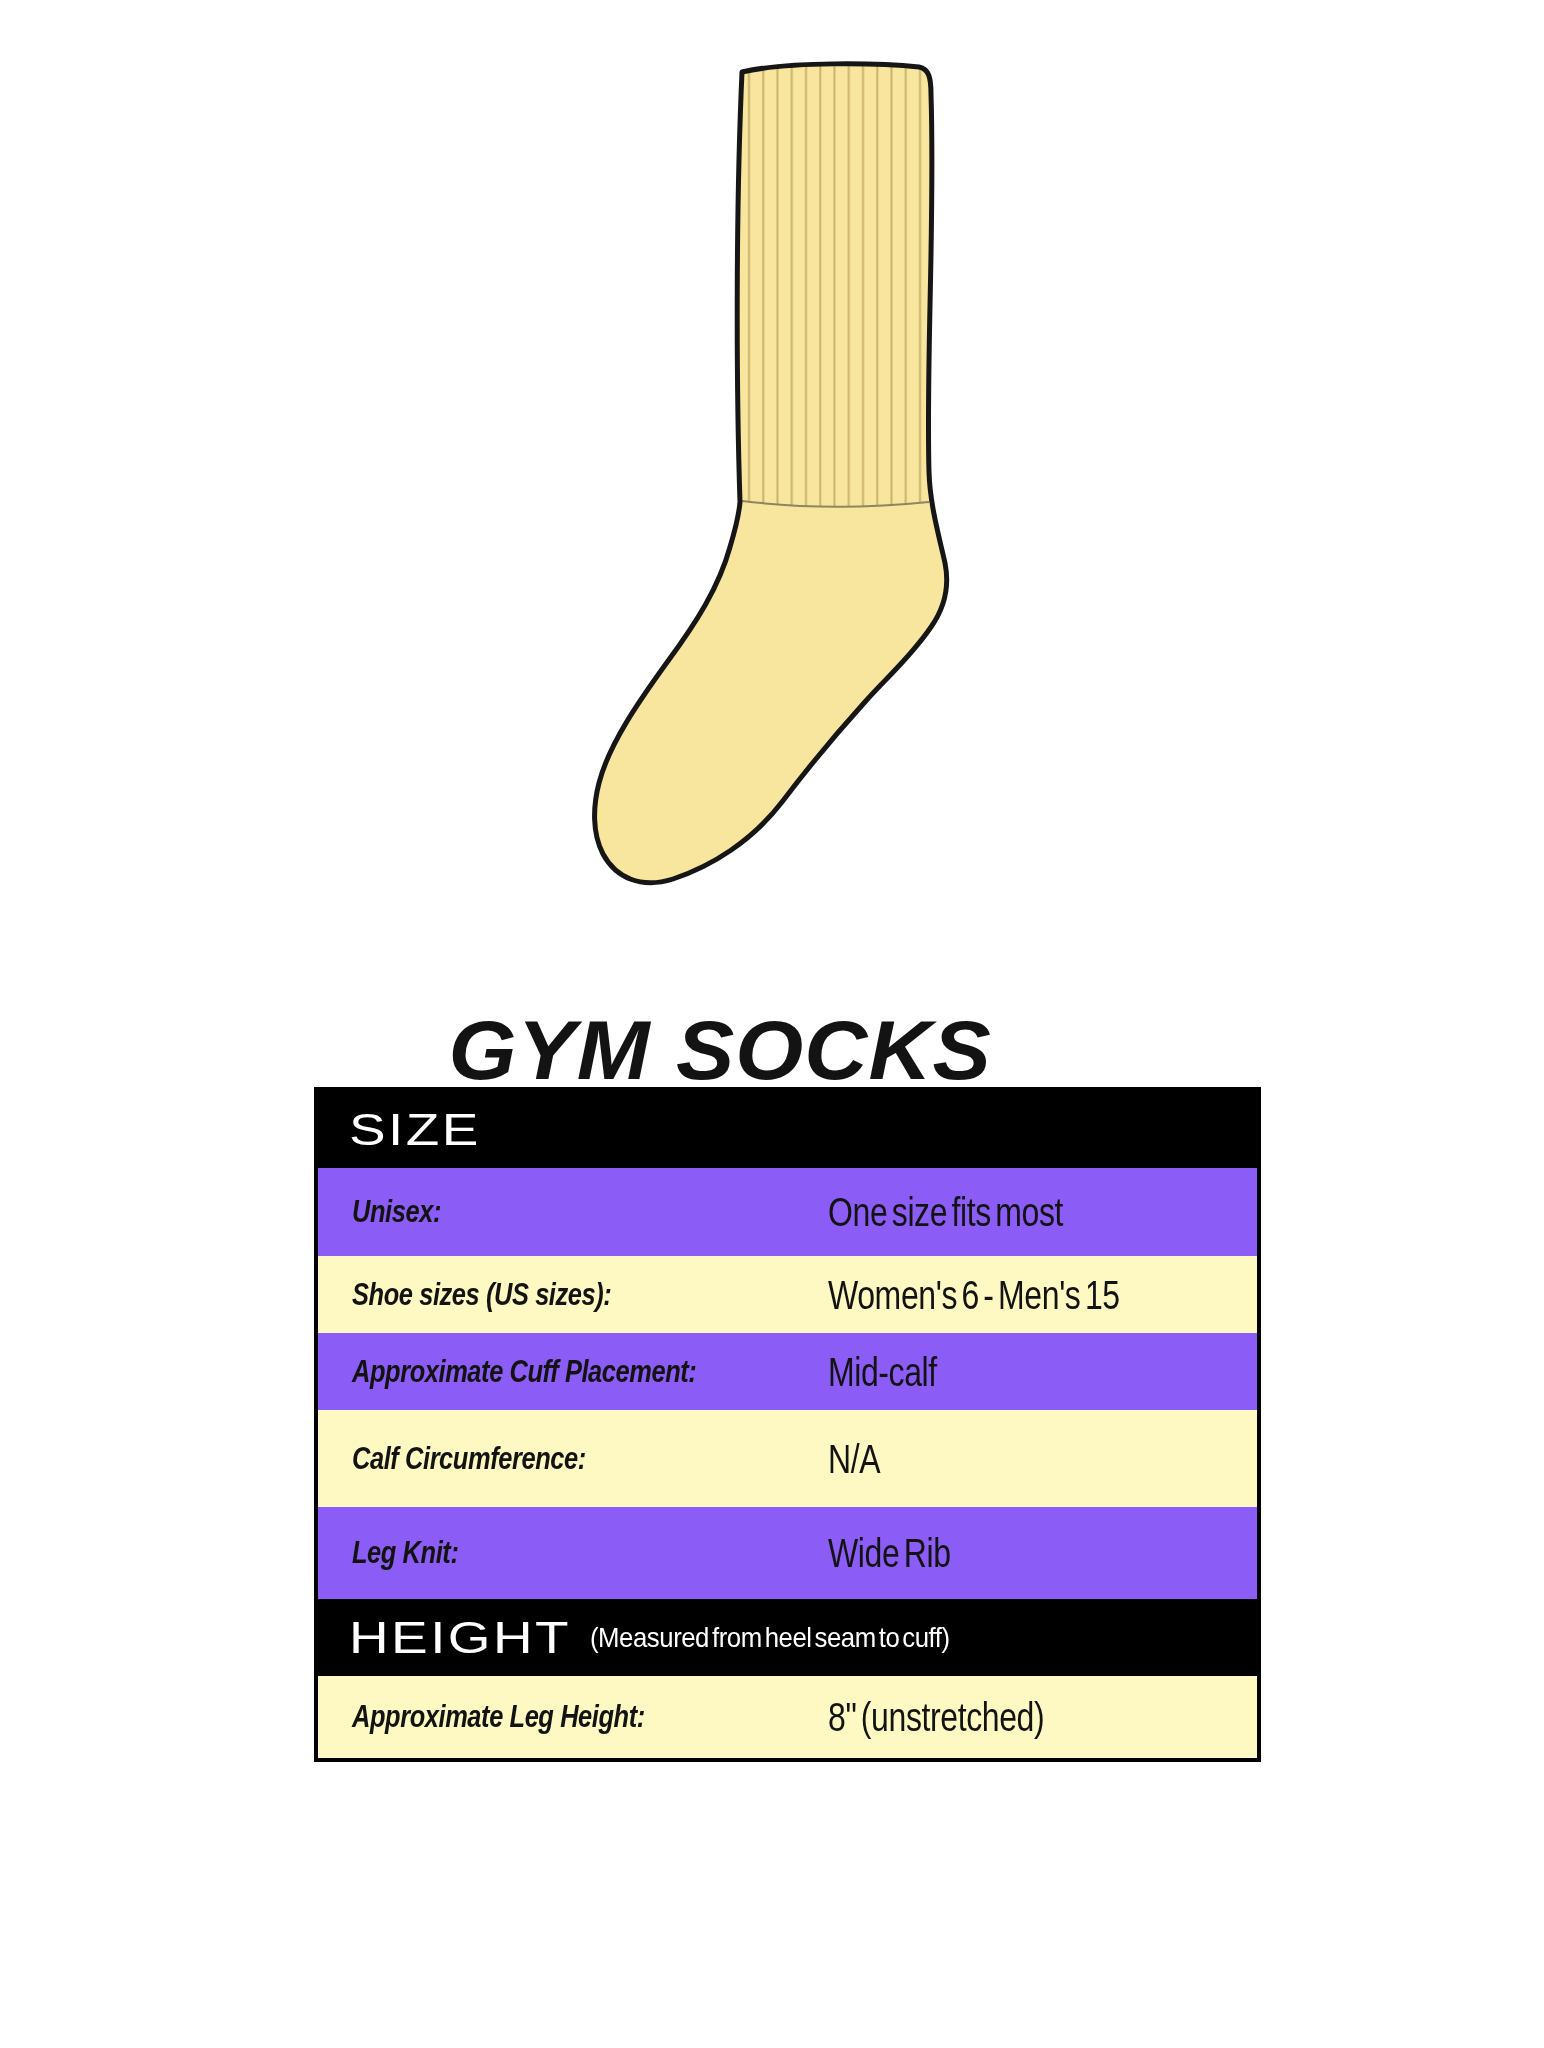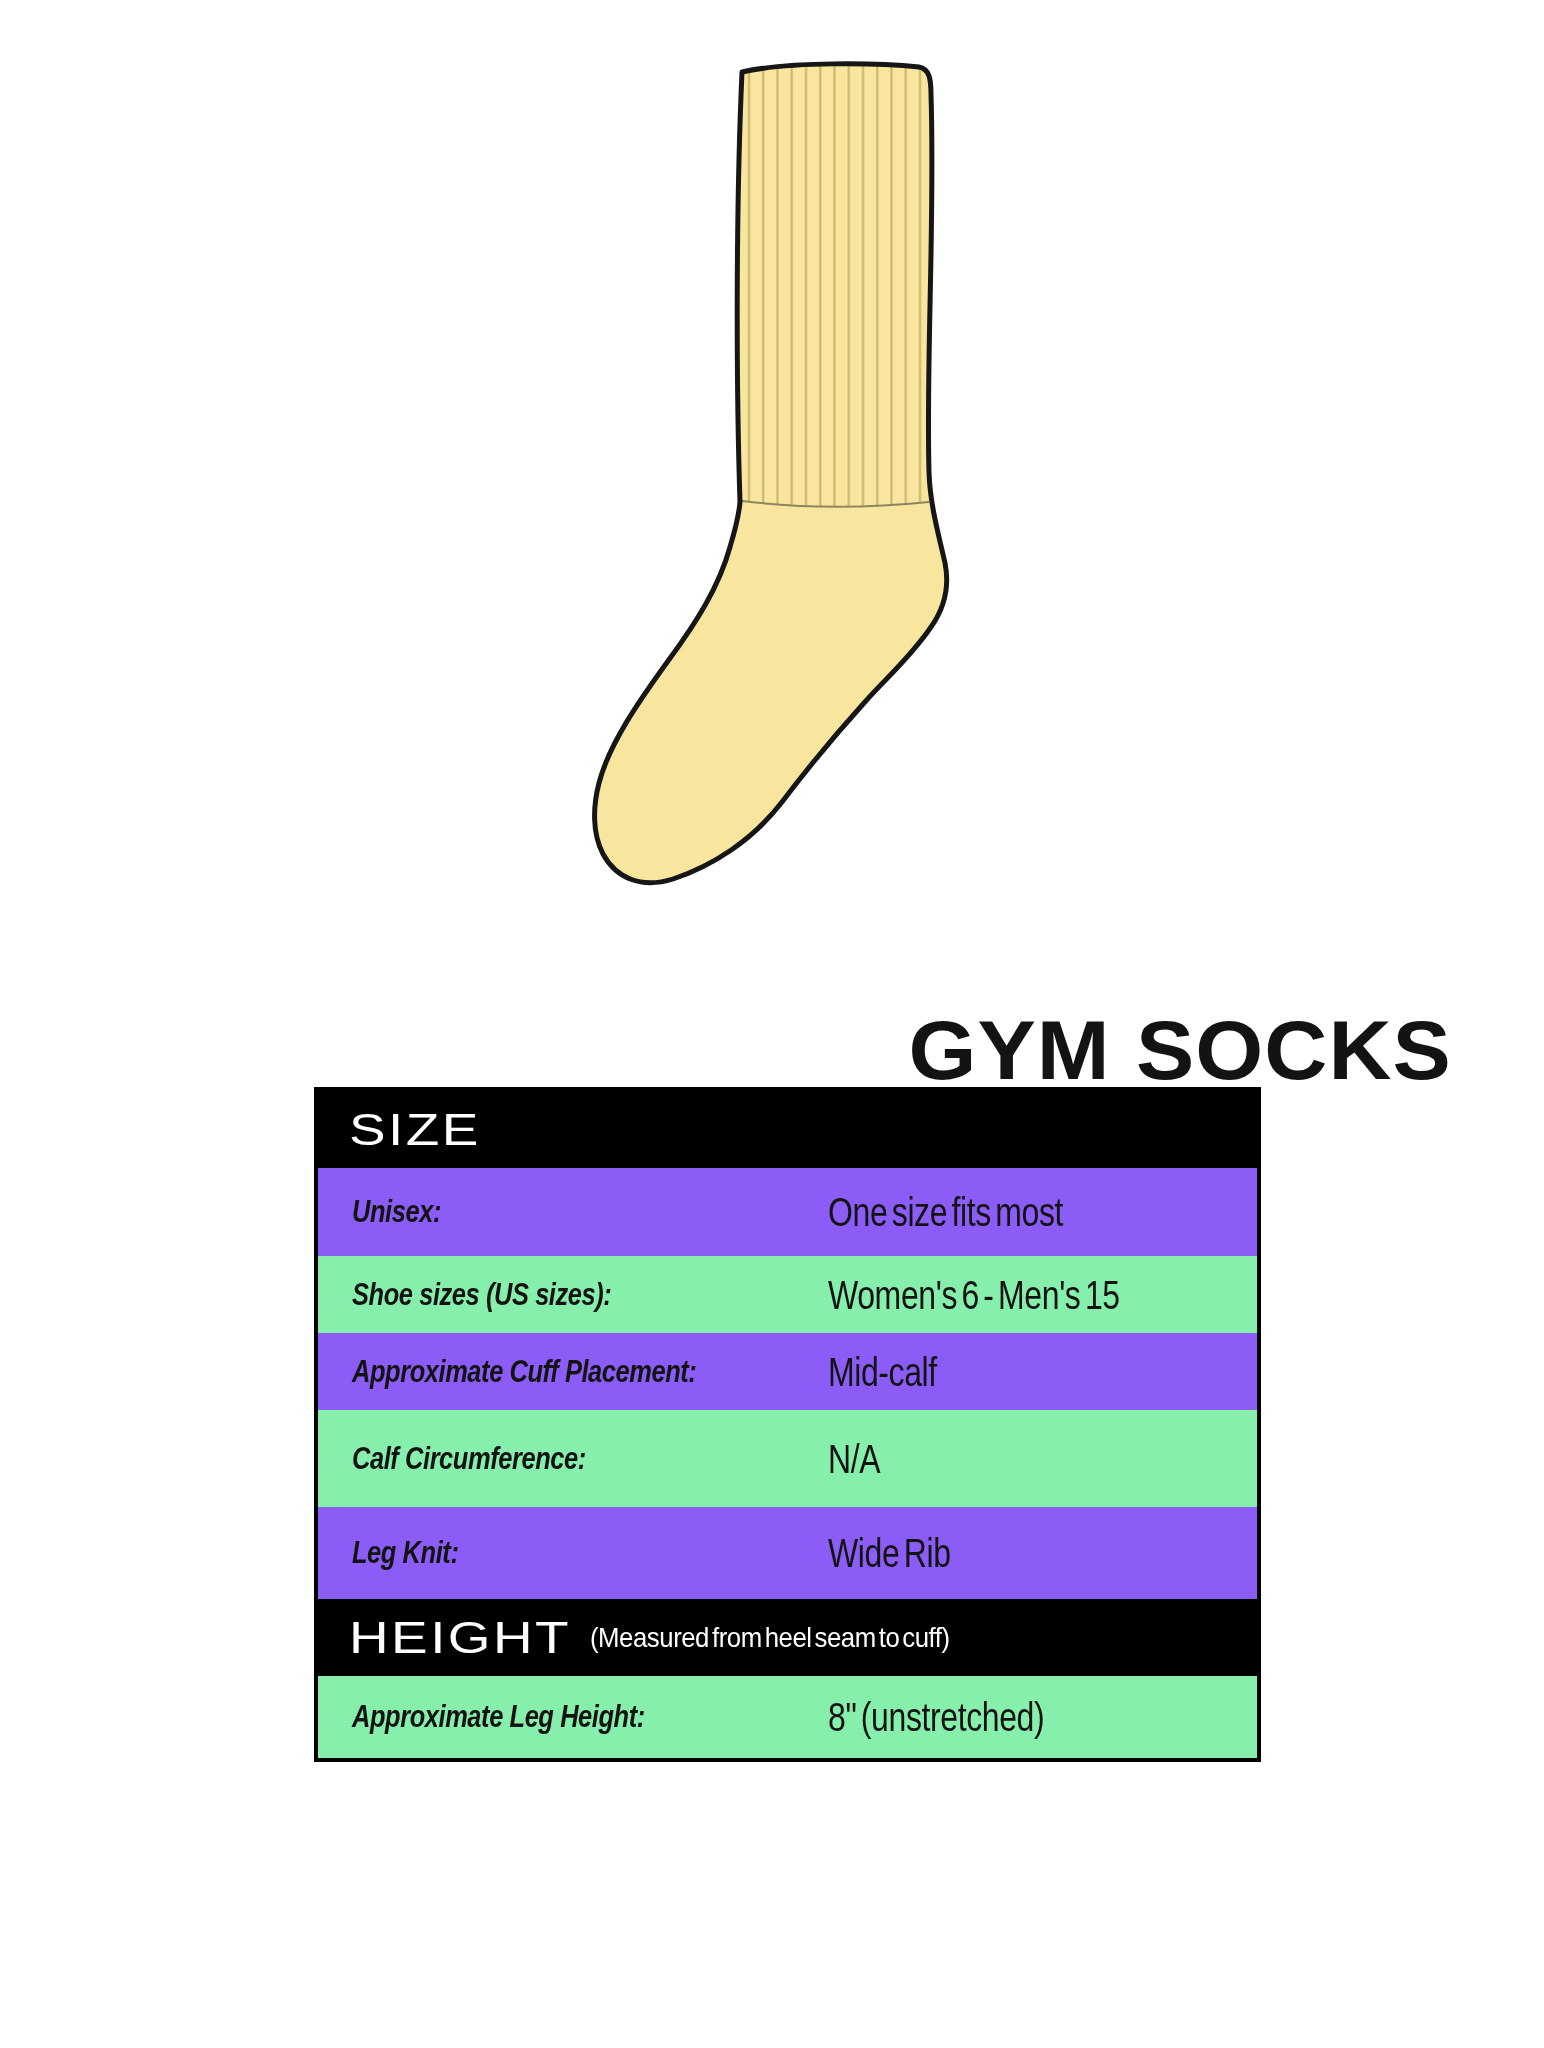--- a/index.html
+++ b/index.html
@@ -7,22 +7,22 @@
     width:1544px;height:2048px;position:relative;overflow:hidden;
     background:#ffffff;
     font-family:"Liberation Sans", sans-serif;
     color:#131313;
   }
   
   .sock-wrap{position:absolute;left:540px;top:35px;width:480px;height:870px;}
   
   .product-title{
     position:absolute;left:0;top:952px;width:1441px;
-    text-align:right;font-weight:bold;font-size:84px;line-height:84px;
-    letter-spacing:1px;color:#131313;white-space:nowrap;
+    text-align:center;font-weight:bold;font-size:84px;line-height:84px;
+    letter-spacing:1px;color:#131313;white-space:nowrap;font-style:italic;
   }
   .product-title .stretch{display:inline-block;transform:scaleX(1.04);transform-origin:center;}
   
   .spec-table{
     position:absolute;left:314px;top:1087px;width:947px;
     box-sizing:border-box;border:4px solid #000000;background:#ffffff;
   }
   .sec-header{
     position:relative;background:#000000;color:#ffffff;
     height:77px;display:flex;align-items:center;padding-left:31px;
@@ -30,21 +30,21 @@
   .sec-title{
     display:inline-block;font-size:45px;font-weight:normal;
     letter-spacing:2px;white-space:nowrap;
     transform:scaleX(1.22);transform-origin:left center;
   }
   .sec-note{
     position:absolute;left:272px;top:50%;
     font-size:28px;letter-spacing:-0.5px;word-spacing:-4px;white-space:nowrap;
     transform:translateY(-50%) scaleX(0.92);transform-origin:left center;
   }
-  .spec-row{position:relative;background:#86efac;}
+  .spec-row{position:relative;background:#fef9c3;}
   .spec-row.shaded{background:#8b5cf6;}
   .spec-row .label{
     position:absolute;left:34px;top:50%;
     font-weight:bold;font-style:italic;font-size:31px;
     letter-spacing:-0.5px;white-space:nowrap;
     transform:translateY(-50%) scaleX(0.82);transform-origin:left center;
   }
   .spec-row .value{
     position:absolute;left:510px;top:50%;
     font-size:40px;letter-spacing:-0.5px;word-spacing:-5px;white-space:nowrap;

